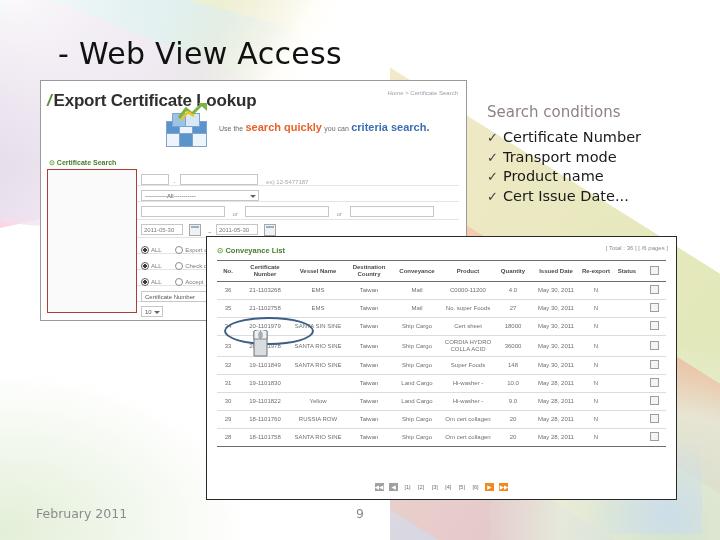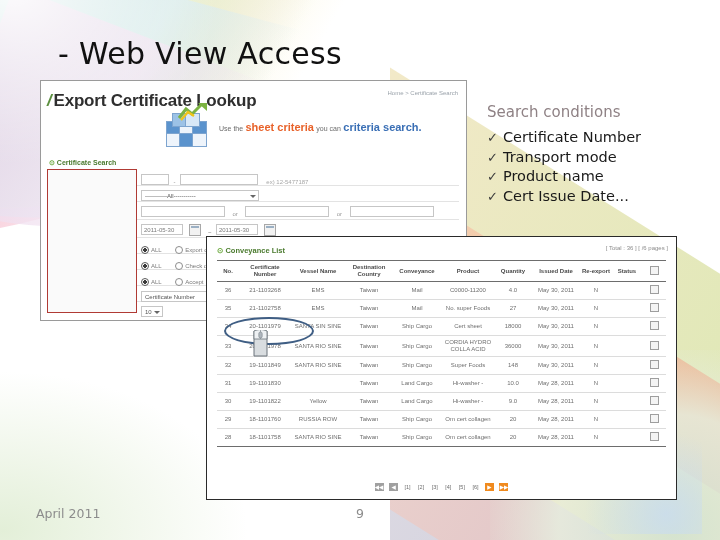--- a/index.html
+++ b/index.html
@@ -194,21 +194,21 @@
       <div class="c" style="left:19px;top:6px;width:13px;height:12px;background:#d8e8f7;"></div>
     </div>
     <svg class="arrow" viewBox="0 0 34 18">
       <polyline points="2,15 9,6 15,11 25,1" fill="none" stroke="#7cb342" stroke-width="3"></polyline>
       <polygon points="21,0 30,0 30,8" fill="#7cb342"></polygon>
       <polyline points="4,17 11,9 17,13" fill="none" stroke="#f0c419" stroke-width="2.4"></polyline>
     </svg>
 
     <div class="banner-txt">
       <span class="small">Use the</span>
-      <span class="orange">sheet criteria</span>
+      <span class="orange">search quickly</span>
       <span class="small">you can</span>
       <span class="blue">criteria search.</span>
     </div>
 
     <div class="sect">
       <span class="dot">⊙</span>
       <span>Certificate Search</span>
     </div>
 
     <div class="formbox">
@@ -476,16 +476,16 @@
   </div>
 
   <div id="ellipse"></div>
   <svg id="cursor" viewBox="0 0 17 27">
     <path d="M2,1 L2,26 L15,26 L15,1 C15,1 11,-0.5 8.5,-0.5 C6,-0.5 2,1 2,1 Z" fill="#d9dde0" stroke="#6b737a" stroke-width="1"></path>
     <path d="M2,1 C2,1 6,-0.5 8.5,-0.5 C11,-0.5 15,1 15,1 L15,9 L2,9 Z" fill="#eef1f3" stroke="#6b737a" stroke-width="0.8"></path>
     <line x1="8.5" y1="-0.5" x2="8.5" y2="9" stroke="#8d949a" stroke-width="0.8"></line>
     <rect x="6.8" y="2" width="3.4" height="6" rx="1.6" fill="#aeb6bd" stroke="#7c848b" stroke-width="0.6"></rect>
   </svg>
 
-  <div id="footer-date">April 2011</div>
+  <div id="footer-date">February 2011</div>
   <div id="page-num">9</div>
 
 </div>
 
 </body></html>

